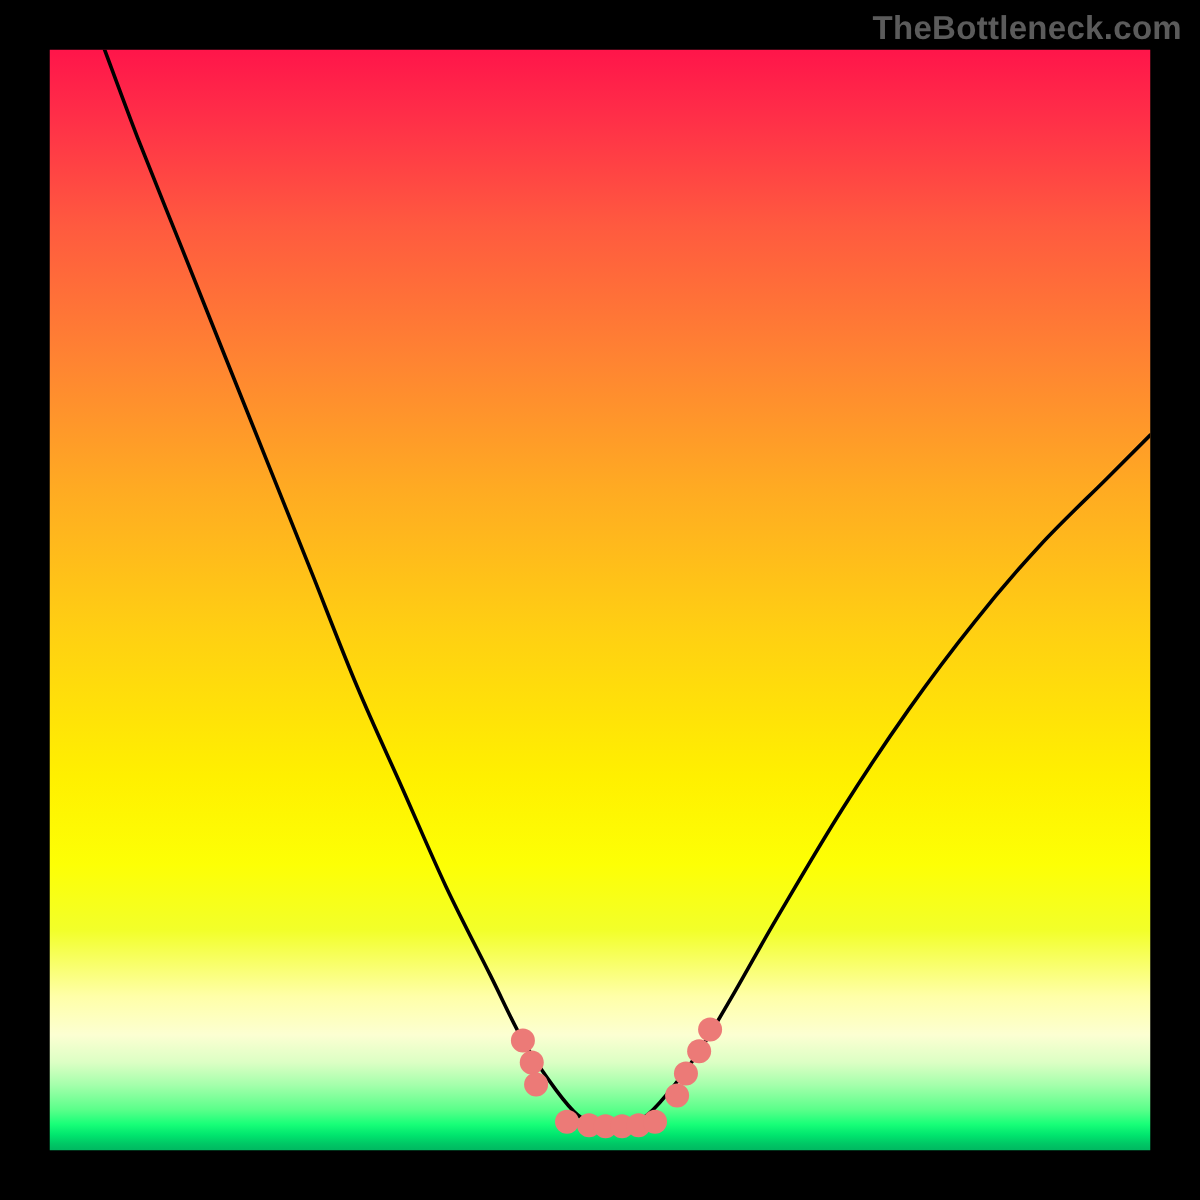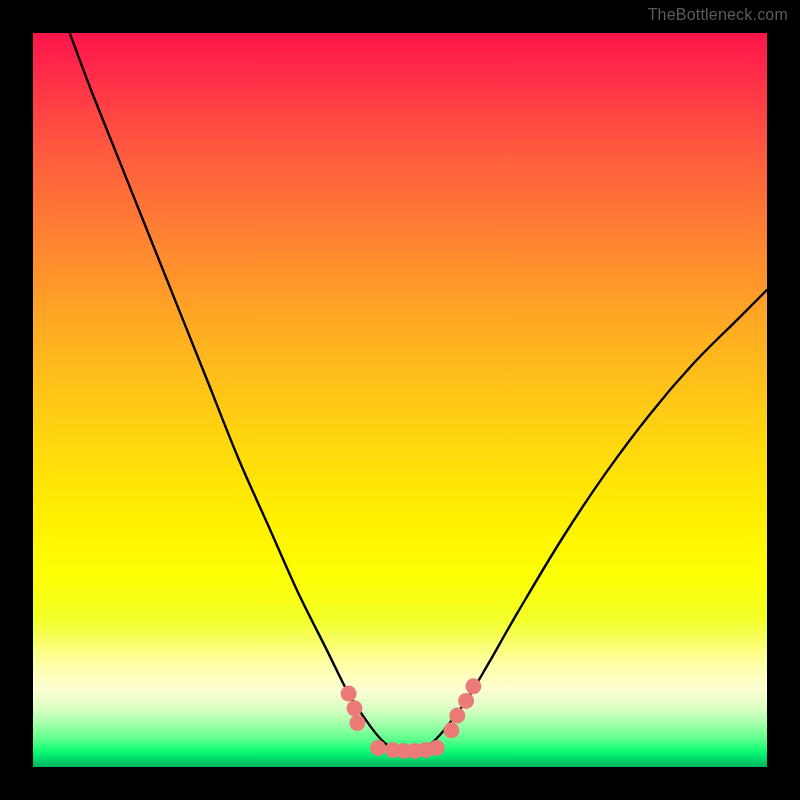--- a/index.html
+++ b/index.html
@@ -53,22 +53,22 @@
     position: absolute;
     inset: 0;
     width: 734px;
     height: 734px;
   }
   .watermark {
     position: absolute;
     top: 6px;
     right: 12px;
     color: #5b5b5b;
-    font-size: 16px;
-    font-weight: 400;
+    font-size: 22px;
+    font-weight: 700;
     letter-spacing: 0.2px;
     user-select: none;
   }
 </style>
 </head>
 <body>
 
 <div class="frame">
   <div class="watermark">TheBottleneck.com</div>
 

